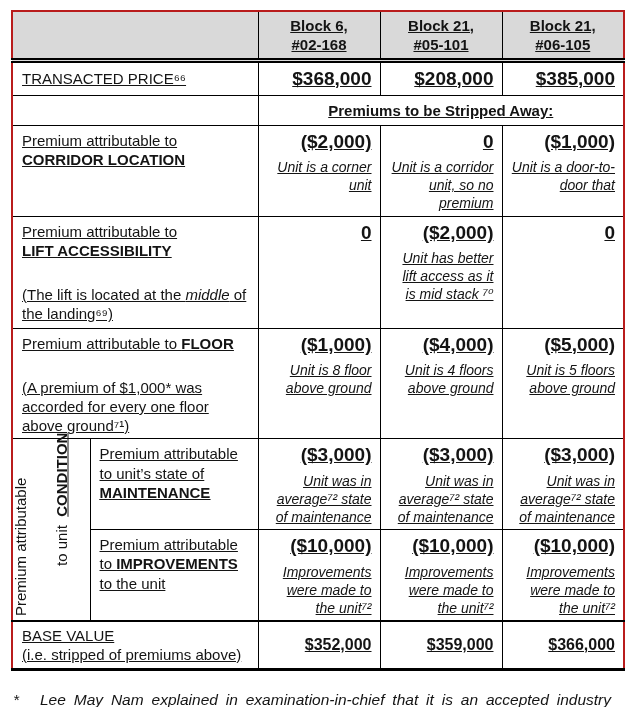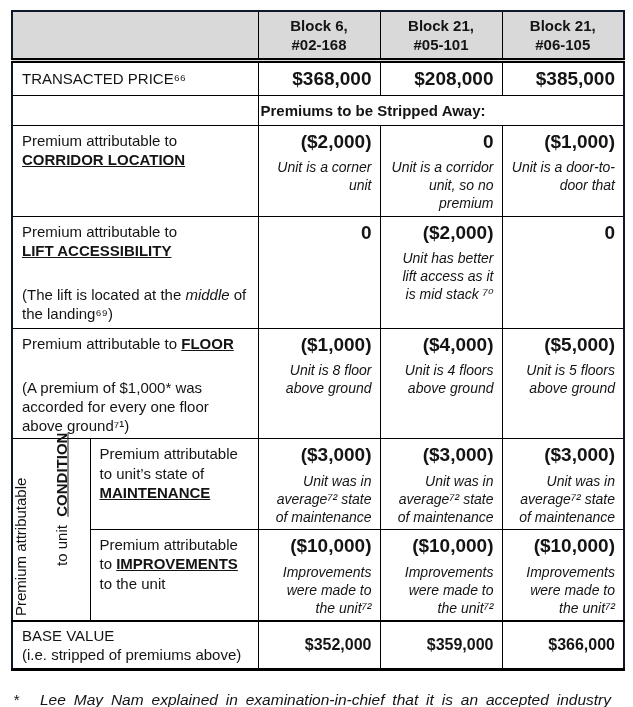--- a/index.html
+++ b/index.html
@@ -12,21 +12,22 @@
     width: 633px; height: 707px;
     box-sizing: border-box;
     padding: 10px 10px 0 11px;
     background: #fff;
     overflow: hidden;
   }
   table.val-table {
     border-collapse: collapse;
     table-layout: fixed;
     width: 612px;
-    border: 2px solid #0f172a;
+    border: 2px solid #b91c1c;
+    text-decoration: underline;
   }
   col.c-rot   { width: 78px; }
   col.c-sub   { width: 168px; }
   col.c-data  { width: 122px; }
 
   td {
     border: 1.5px solid #000;
     padding: 3px 8px 3px 8px;
     vertical-align: top;
     font-size: 15px;
@@ -57,20 +58,21 @@
   td.data { text-align: right; padding-top: 4px; }
   .val { font-weight: bold; font-size: 19px; }
   .cellnote {
     font-style: italic;
     font-size: 14px;
     line-height: 1.3;
     margin-top: 4px;
   }
 
   tr.banner td {
+    text-align: center;
     font-weight: bold;
     vertical-align: middle;
     padding: 4px 2px;
   }
 
   
   td.rot { position: relative; padding: 0; }
   .rotwrap {
     position: absolute;
     top: 50%; left: 50%;

